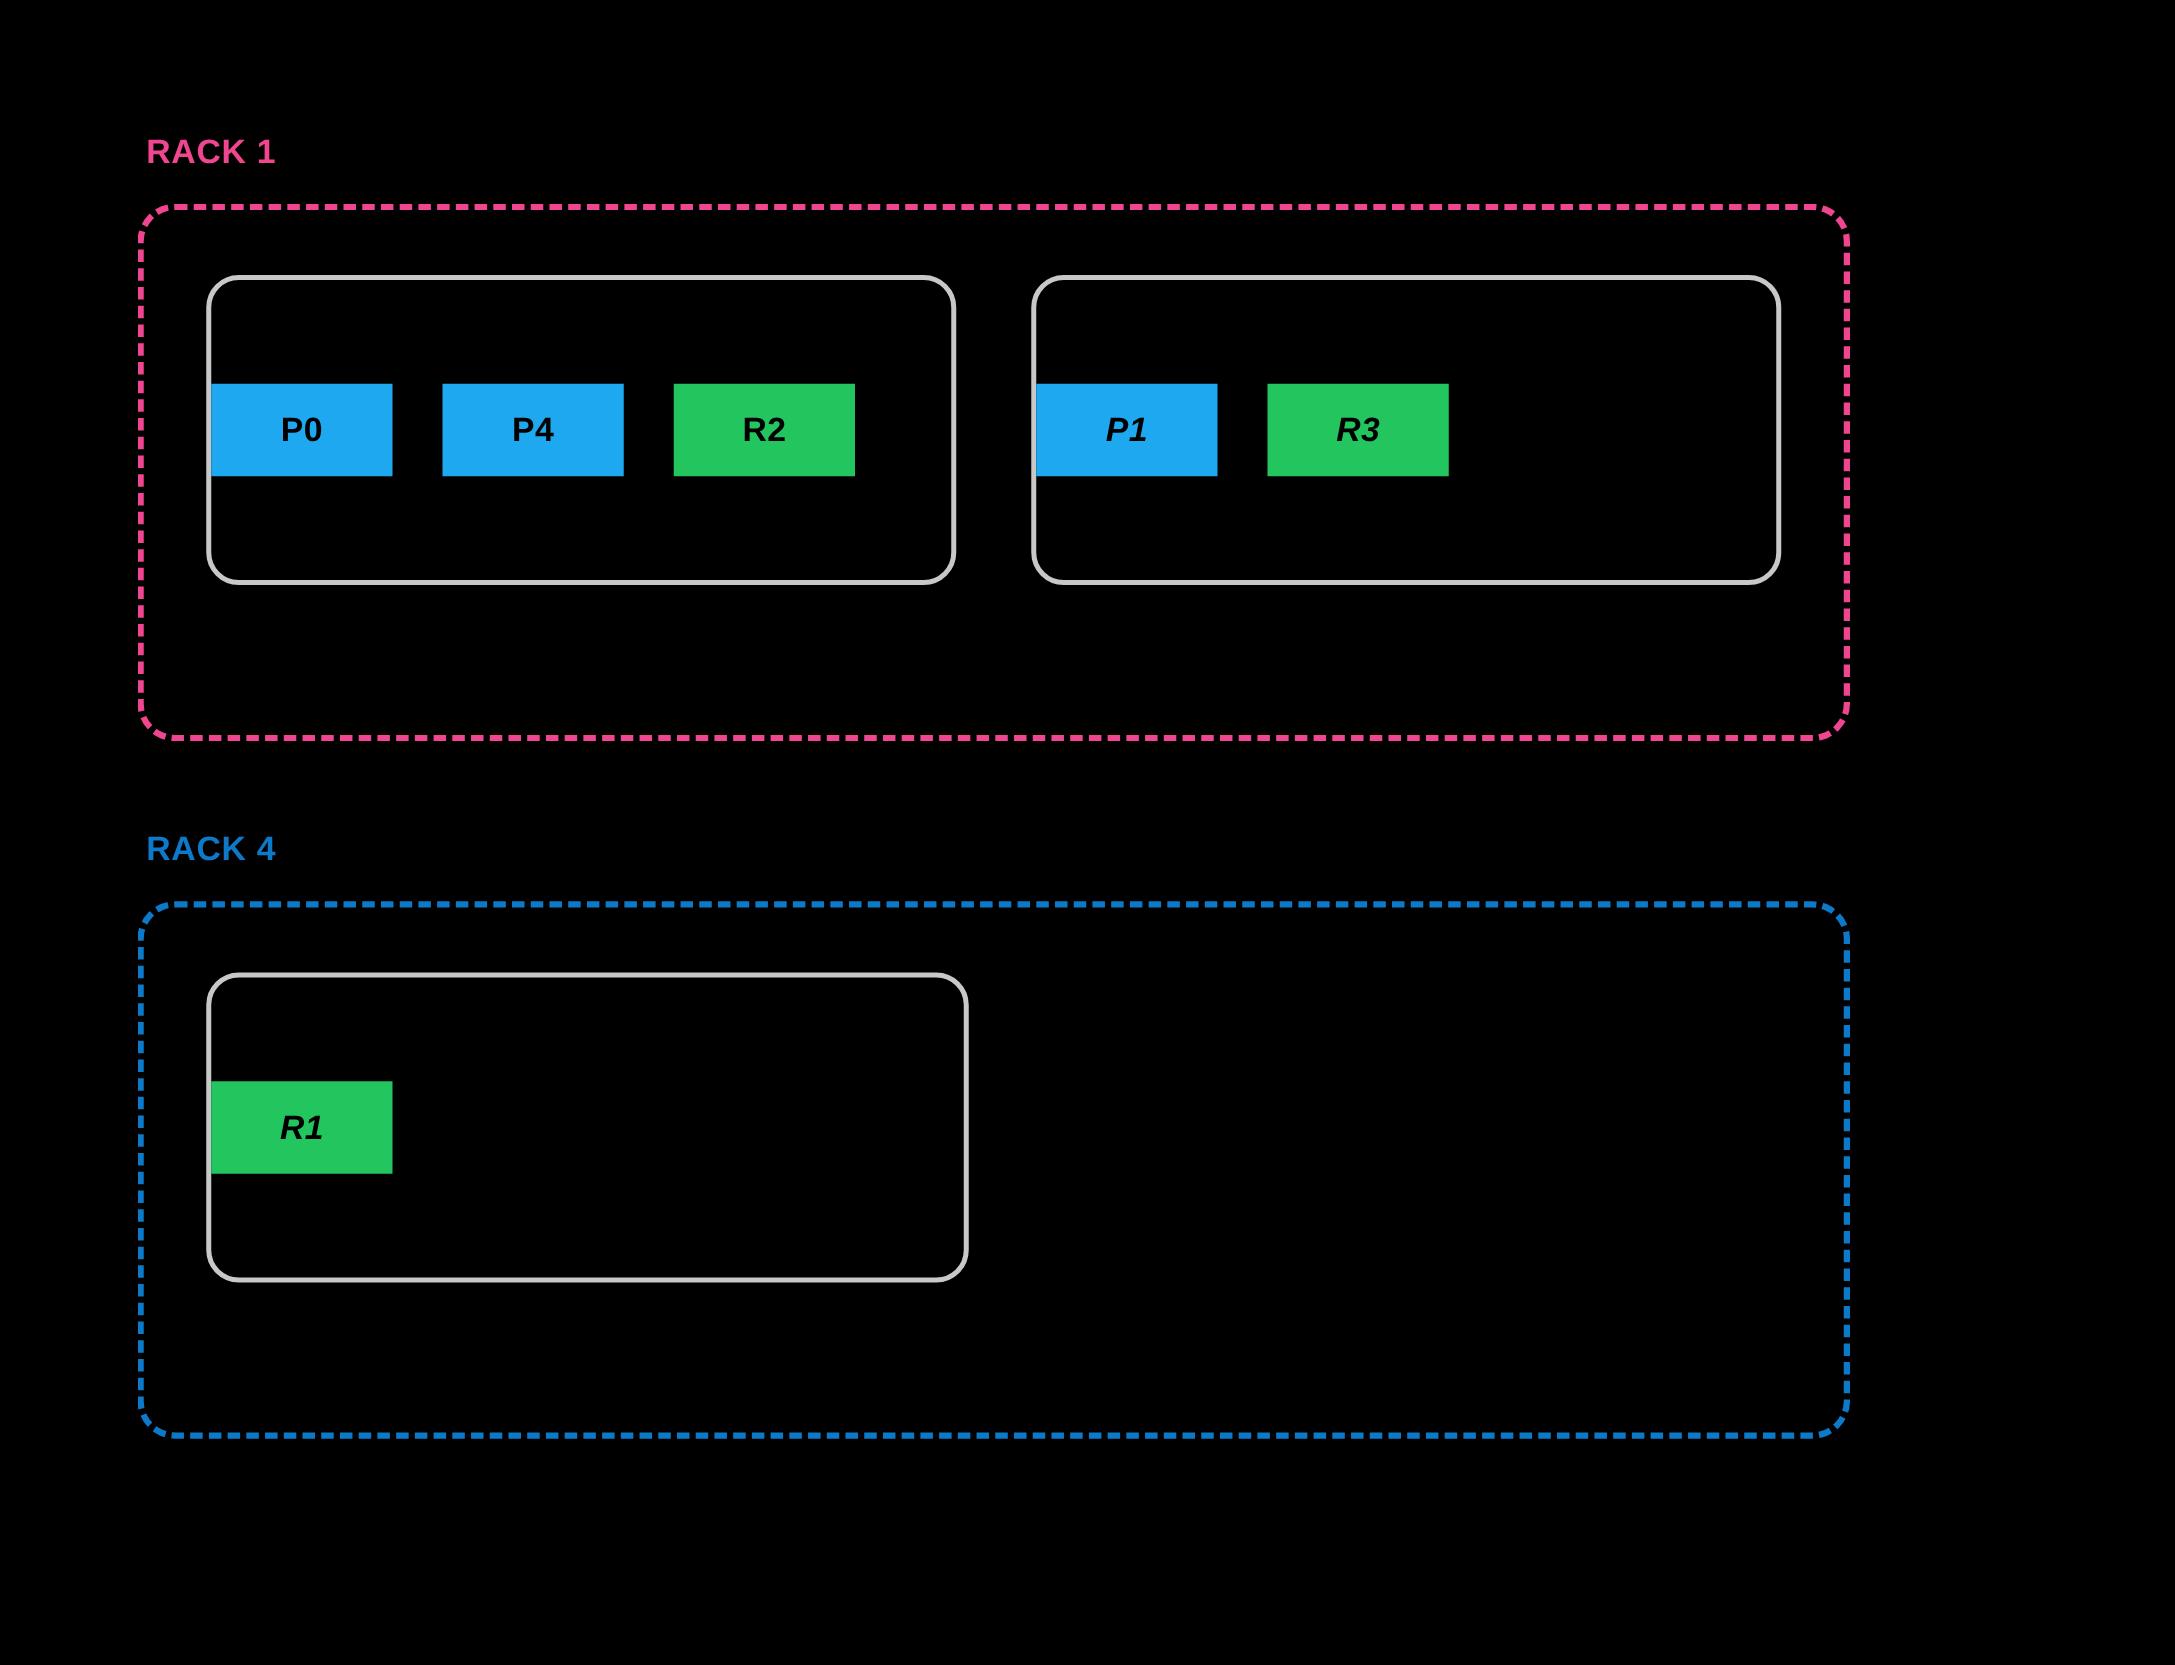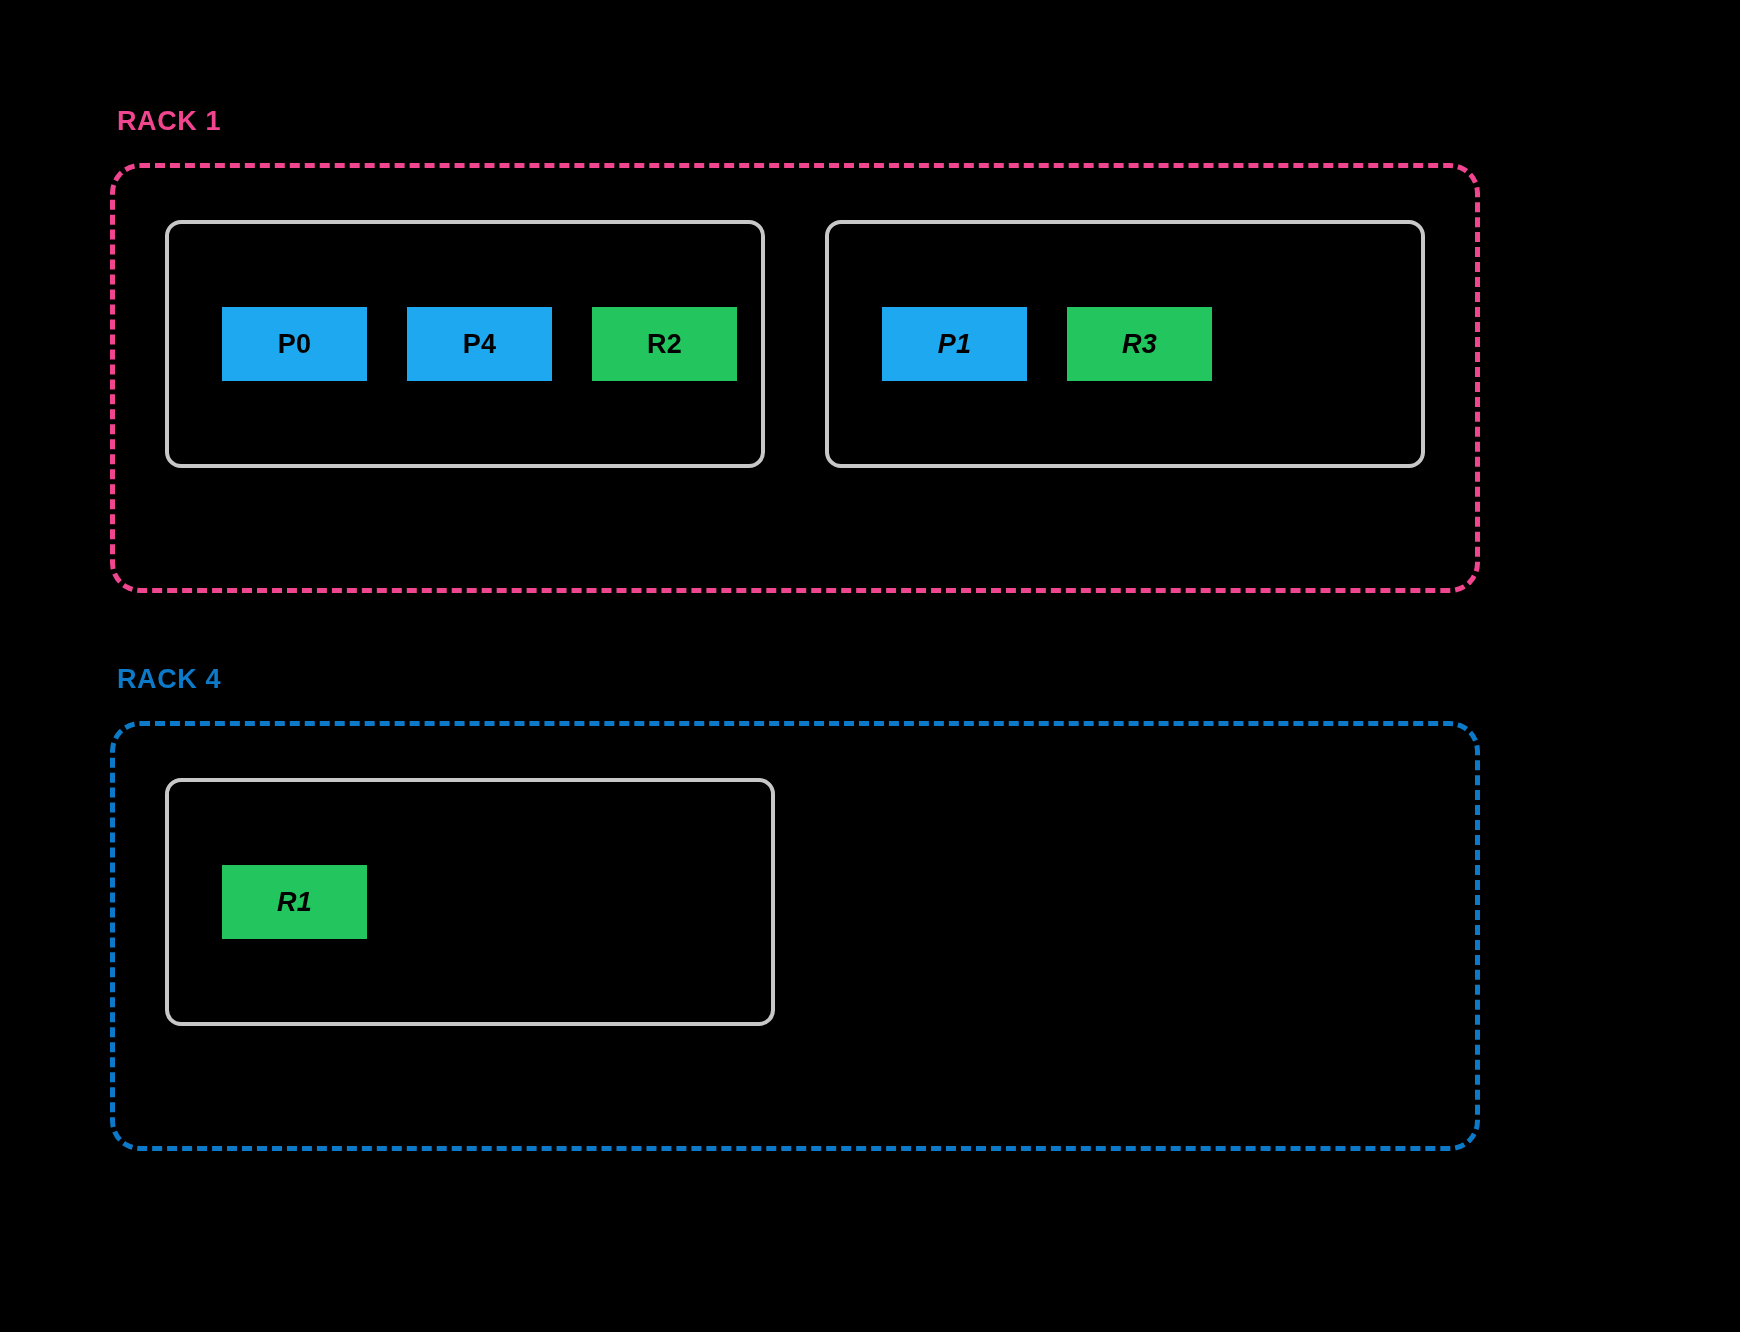--- a/index.html
+++ b/index.html
@@ -65,25 +65,24 @@
     top: 52px;
     right: 50px;
     display: flex;
     gap: 60px;
     align-items: flex-start;
   }
 
   .node-box {
     box-sizing: border-box;
     border: 4px solid #c8c8c8;
-    border-radius: 16px;
+    border-radius: 26px;
     height: 248px;
     display: flex;
     align-items: center;
-    padding-left: 53px;
     background: transparent;
   }
   .node-box.wide { width: 610px; }
   .node-box.narrow { width: 610px; font-style: italic; }
 
   .slots {
     display: flex;
     gap: 40px;
     align-items: center;
   }

